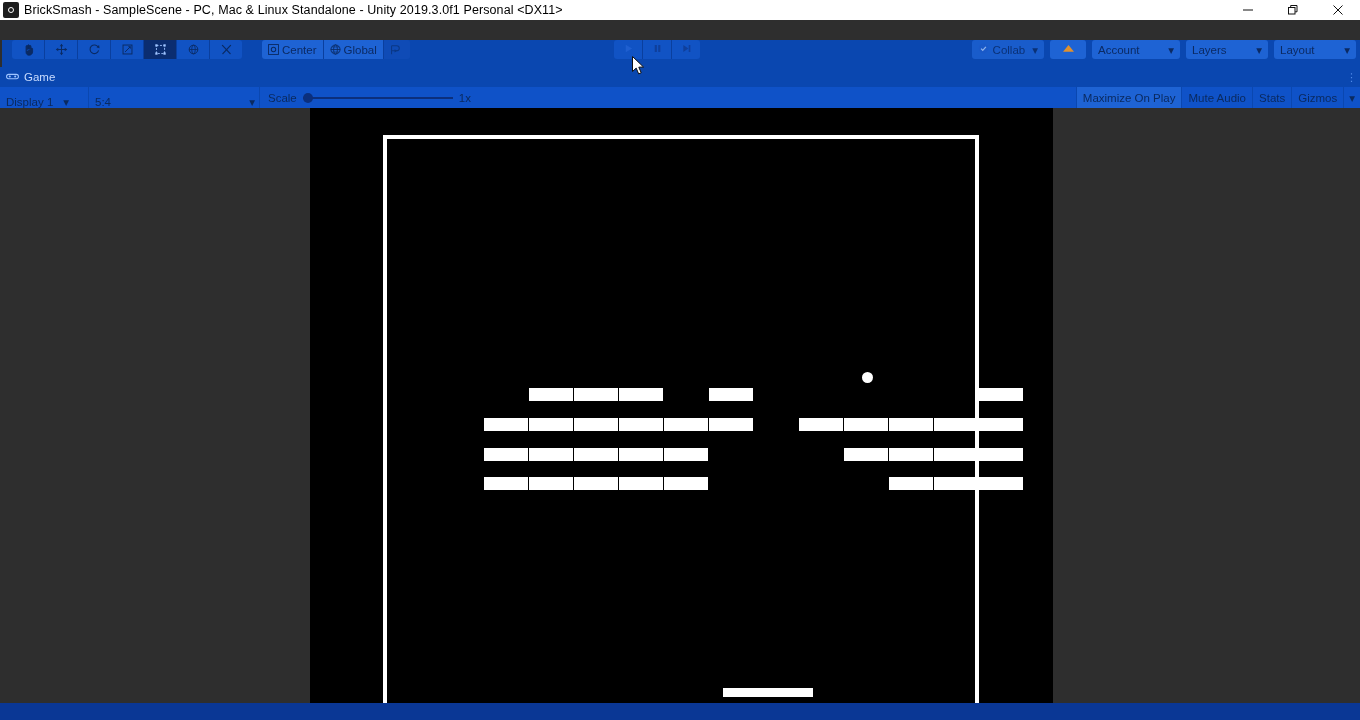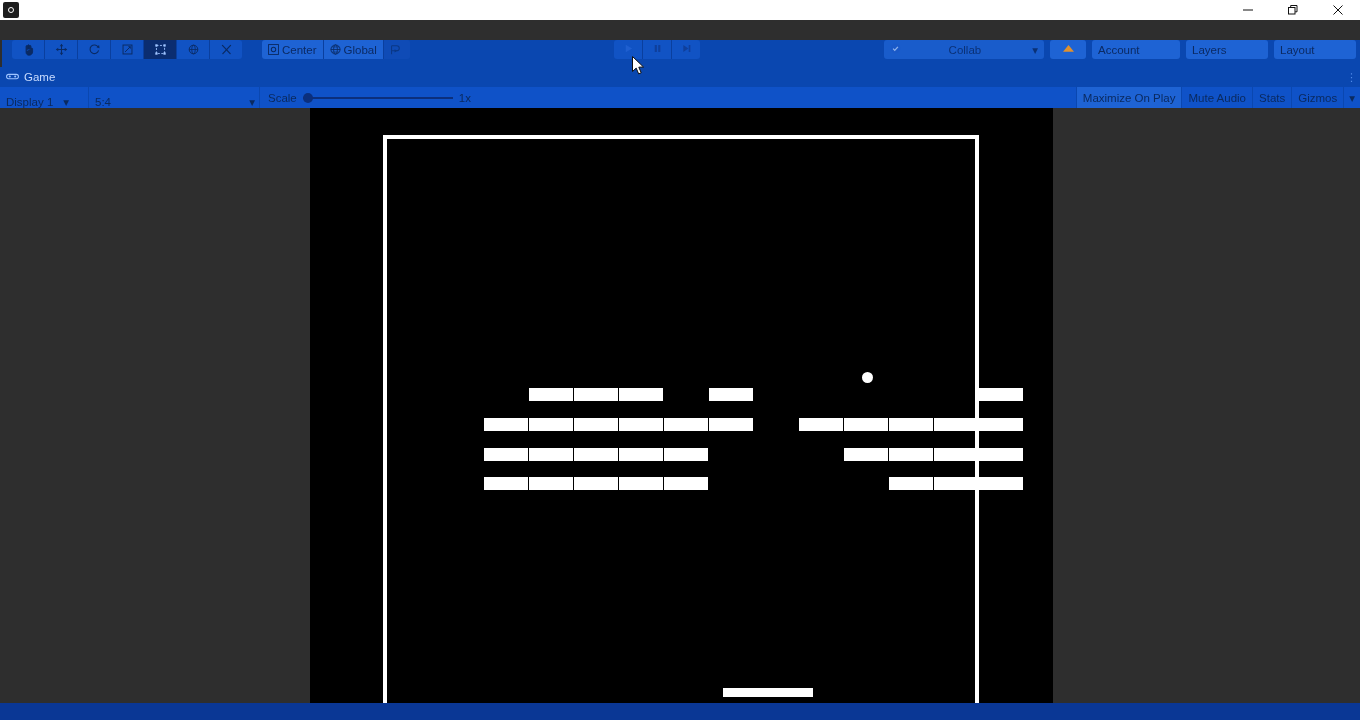--- a/index.html
+++ b/index.html
@@ -154,21 +154,20 @@
   .tb-chip {
     height: 19px;
     background: #1e63d4;
     border-radius: 3px;
     display: flex; align-items: center;
     padding: 0 6px;
     margin-left: 6px;
     color: #0b2a63;
     font-size: 11.5px;
     white-space: nowrap;
-    gap: 44px;
   }
   .tb-chip.collab { opacity: 0.75; }
   .tb-chip .caret { margin-left: 7px; }
   .tb-chip.account { width: 76px; }
   .tb-chip.layers  { width: 70px; }
   .tb-chip.layout  { width: 70px; }
   .tb-chip .chip-label { flex: 1 1 auto; }
   .cloud-chip {
     width: 36px; height: 19px;
     background: #1e63d4;
@@ -311,20 +310,21 @@
     pointer-events: none;
   }
 </style>
 </head>
 <body>
 
 <div class="app">
 
   <div class="titlebar">
     <div class="tb-icon"></div>
+    <div class="tb-title">BrickSmash - SampleScene - PC, Mac &amp; Linux Standalone - Unity 2019.3.0f1 Personal &lt;DX11&gt;</div>
     <div class="tb-spacer"></div>
     <div class="winbtn">
       <svg width="12" height="12" viewBox="0 0 12 12">
           <line x1="1" y1="6" x2="11" y2="6" stroke="#111" stroke-width="1"></line>
         </svg>
     </div>
     <div class="winbtn">
       <svg width="12" height="12" viewBox="0 0 12 12">
         <rect x="1.5" y="3.5" width="6.5" height="6.5" fill="none" stroke="#111" stroke-width="1"></rect>
         <polyline points="3.7,3.3 3.7,1.5 10,1.5 10,7.8 8.2,7.8" fill="none" stroke="#111" stroke-width="1"></polyline>

